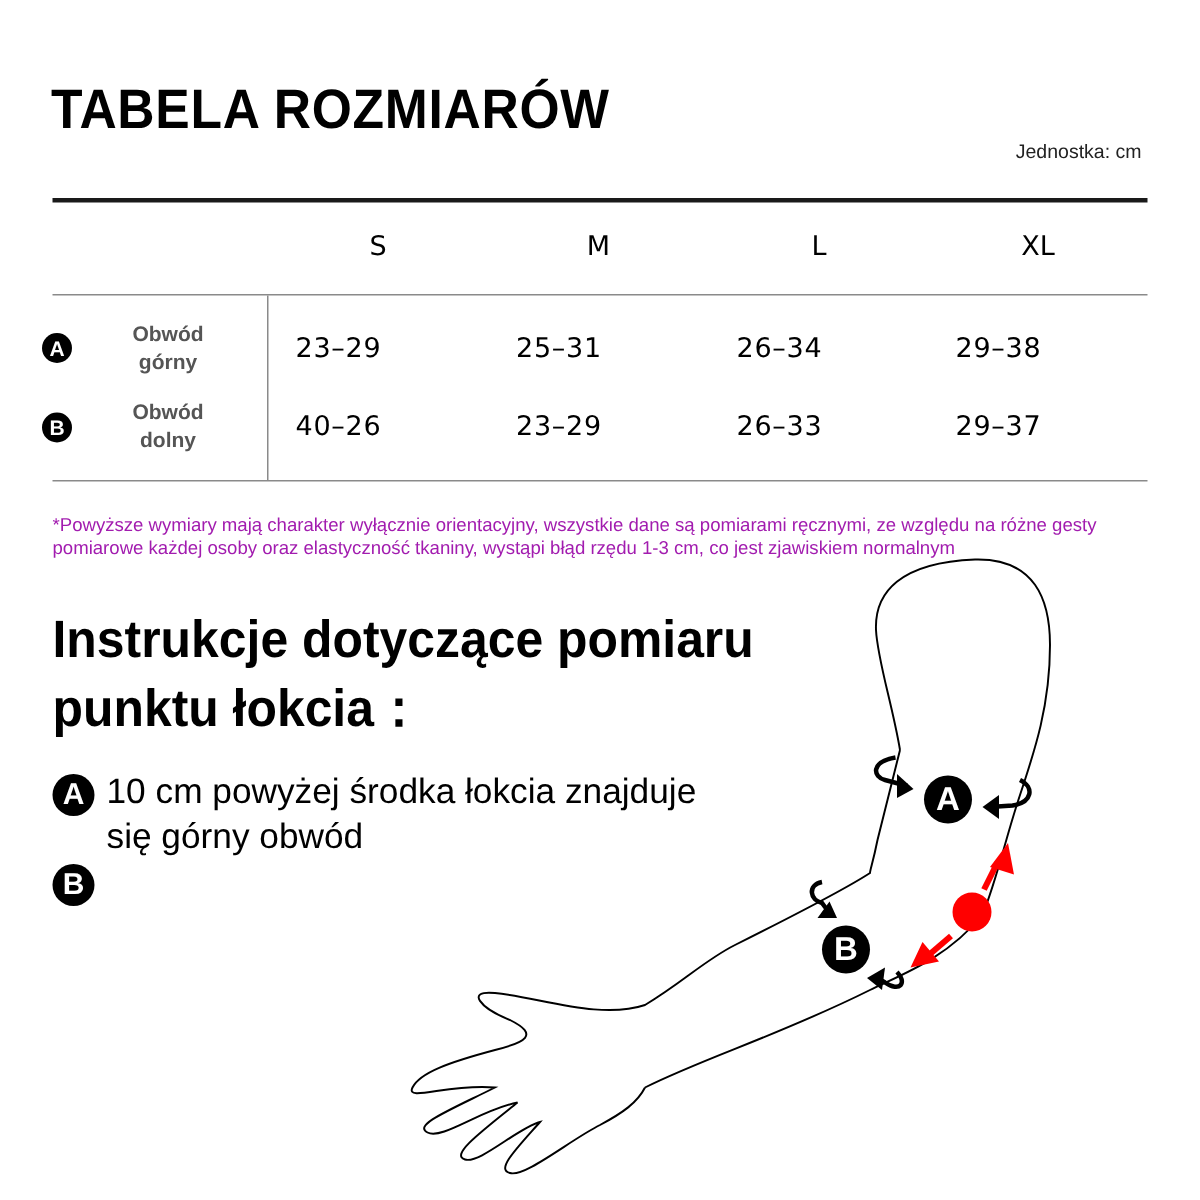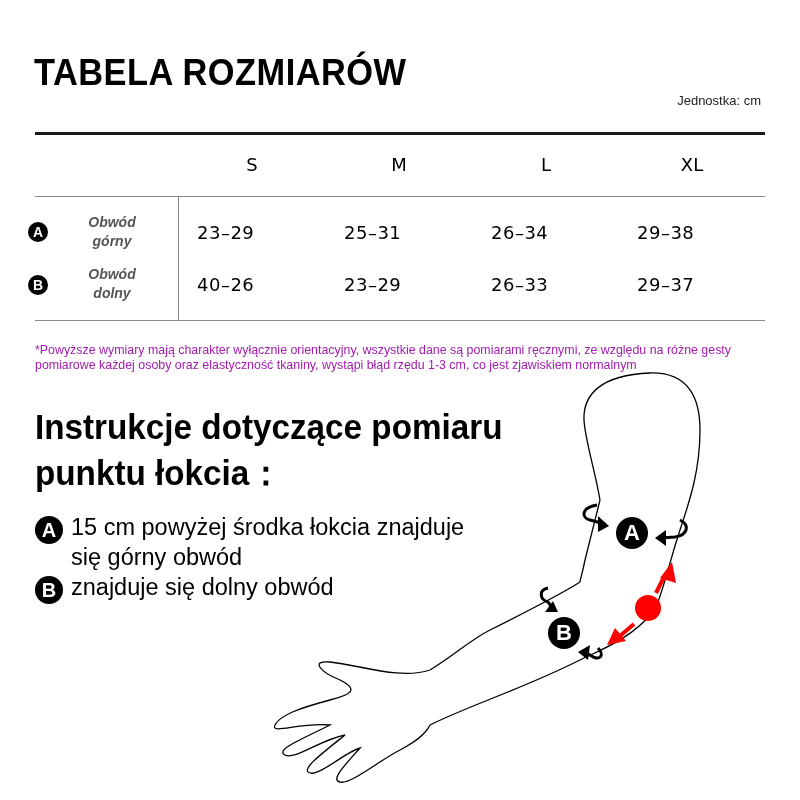--- a/index.html
+++ b/index.html
@@ -5,21 +5,21 @@
     html, body { margin: 0; padding: 0; background: #ffffff; }
     body { width: 800px; height: 800px; position: relative; overflow: hidden; color: #000; font-family: "Liberation Sans", sans-serif; }
     .title { position: absolute; left: 34px; top: 52px; font-size: 37px; font-weight: bold; letter-spacing: 0.5px; transform: scaleX(0.93); transform-origin: left top; }
     .unit { position: absolute; right: 39px; top: 93px; font-size: 13px; color: #222; }
     .rule-top { position: absolute; left: 35px; width: 730px; top: 132px; height: 3px; background: #1a1a1a; }
     .rule-mid { position: absolute; left: 35px; width: 730px; top: 196px; height: 1px; background: #8a8a8a; }
     .rule-bot { position: absolute; left: 35px; width: 730px; top: 320px; height: 1px; background: #8a8a8a; }
     .vline { position: absolute; left: 178px; top: 197px; width: 1px; height: 123px; background: #8a8a8a; }
     .hdr { position: absolute; top: 154px; font-size: 18px; width: 80px; text-align: center; font-family: "DejaVu Sans", sans-serif; font-weight: normal; }
     .cell { position: absolute; font-size: 18px; width: 110px; text-align: left; font-family: "DejaVu Sans", sans-serif; letter-spacing: 0.5px; }
-    .rowlabel { position: absolute; left: 72px; width: 80px; text-align: center; font-size: 14px; font-weight: bold; color: #555; line-height: 19px; font-style: italic; }
+    .rowlabel { position: absolute; left: 72px; width: 80px; text-align: center; font-size: 14px; font-weight: bold; color: #555; line-height: 19px; }
     .badge { position: absolute; width: 20px; height: 20px; border-radius: 50%; background: #000; color: #fff; font-size: 14px; font-weight: bold; display: flex; align-items: center; justify-content: center; font-family: "Liberation Sans", sans-serif; }
     .note { position: absolute; left: 35px; top: 331px; width: 700px; font-size: 12.4px; line-height: 15px; color: #a21caf; margin-top: 12px; }
     .heading { position: absolute; left: 35px; top: 404px; font-size: 35px; font-weight: bold; line-height: 46px; width: 560px; transform: scaleX(0.95); transform-origin: left top; }
     .instr { position: absolute; left: 35px; font-size: 23.5px; line-height: 30px; }
     .instr .ibadge { position: absolute; left: 0; top: 4px; width: 28px; height: 28px; border-radius: 50%; background: #000; color: #fff; font-size: 20px; font-weight: bold; display: flex; align-items: center; justify-content: center; }
     .instr .itext { position: absolute; left: 36px; top: 0; width: 500px; }
     svg.arm { position: absolute; left: 0; top: 0; }
     .dbadge { position: absolute; width: 32px; height: 32px; border-radius: 50%; background: #000; color: #fff; font-size: 22px; font-weight: bold; display: flex; align-items: center; justify-content: center; }
   </style>
 </head>
@@ -101,23 +101,22 @@
 <div class="dbadge" style="left:548px; top:617px;">B</div>
 
 <div class="heading">
   <div>Instrukcje dotyczące pomiaru</div>
   <div>punktu łokcia：</div>
 </div>
 
 <div class="instr" style="top:512px;">
   <div class="ibadge">A</div>
   <div class="itext">
-    <div>15 cm powyżej środka łokcia znajduje</div>
+    <div>10 cm powyżej środka łokcia znajduje</div>
     <div>się górny obwód</div>
   </div>
 </div>
 
 <div class="instr" style="top:572px;">
   <div class="ibadge">B</div>
   <div class="itext">
-    <div>znajduje się dolny obwód</div>
   </div>
 </div>
 
 </body></html>

